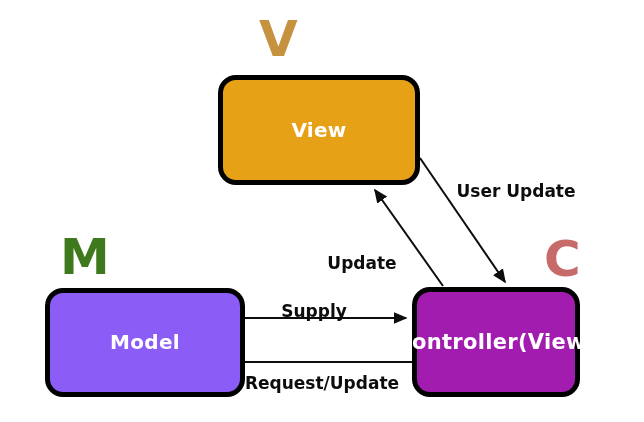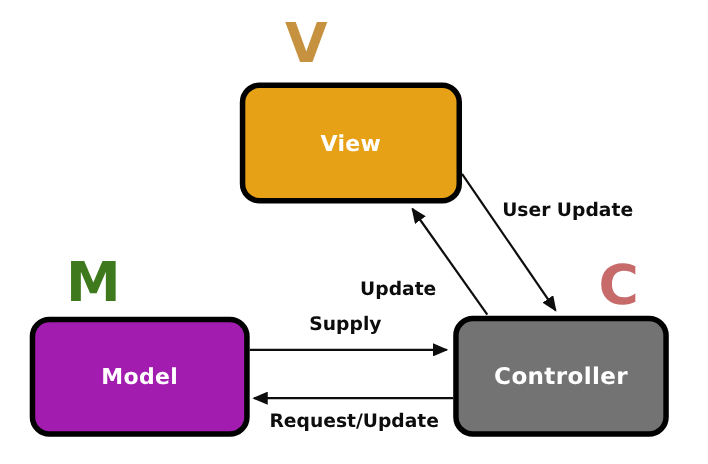--- a/index.html
+++ b/index.html
@@ -9,37 +9,37 @@
   }
   .arrows { position:absolute; left:0; top:0; width:644px; height:422px; pointer-events:none; }
   .node {
     position:absolute; box-sizing:border-box;
     border:5px solid #000; border-radius:18px;
     color:#ffffff; font-weight:bold; text-align:center;
     display:flex; flex-direction:row; align-items:center; justify-content:center;
     line-height:1.35; font-size:20px; letter-spacing:0.3px;
   }
   #view-node       { left:218px; top:75px;  width:202px; height:110px; background:#E6A117; }
-  #model-node      { left:27px;  top:288px; width:200px; height:109px; background:#a21caf; }
-  #controller-node { left:412px; top:287px; width:196px; height:110px; background:#737373; }
+  #model-node      { left:45px;  top:288px; width:200px; height:109px; background:#8b5cf6; }
+  #controller-node { left:412px; top:287px; width:168px; height:110px; background:#a21caf; }
   #controller-node .t { font-size:21px; }
   .letter {
     position:absolute; font-weight:bold; font-size:50px; line-height:50px;
   }
   #letter-v { left:259px; top:14px;  color:#C6923F; }
   #letter-m { left:60px;  top:232px; color:#3E7A1D; }
   #letter-c { left:544px; top:234px; color:#C76A6A; }
   .edge-label {
     position:absolute; transform:translateX(-50%);
     font-size:17px; line-height:20px; font-weight:bold; color:#0d0d0d;
     white-space:nowrap;
   }
   #user-action-label    { left:516px; top:181px; }
   #update-label         { left:362px; top:229px;margin-top:24px; }
-  #supply-label         { left:314px; top:285px; }
+  #supply-label         { left:314px; top:301px; }
   #request-update-label { left:322px; top:373px;text-align:center; }
 </style>
 </head>
 <body>
 
 <div class="canvas">
 
   <svg class="arrows" viewBox="0 0 644 422" xmlns="http://www.w3.org/2000/svg">
     <defs>
       <marker id="ah" markerWidth="7" markerHeight="6" refX="6.2" refY="3" orient="auto">
@@ -59,20 +59,21 @@
   <div class="node" id="view-node">
     <div class="t">View</div>
   </div>
 
   <div class="node" id="model-node">
     <div class="t">Model</div>
   </div>
 
   <div class="node" id="controller-node">
     <div class="t">Controller</div>
+    <div class="t">(View)</div>
   </div>
 
   <div class="edge-label" id="user-action-label">User Update</div>
   <div class="edge-label" id="update-label">Update</div>
   <div class="edge-label" id="supply-label">Supply</div>
   <div class="edge-label" id="request-update-label">Request/Update</div>
 
 </div>
 
 </body></html>

